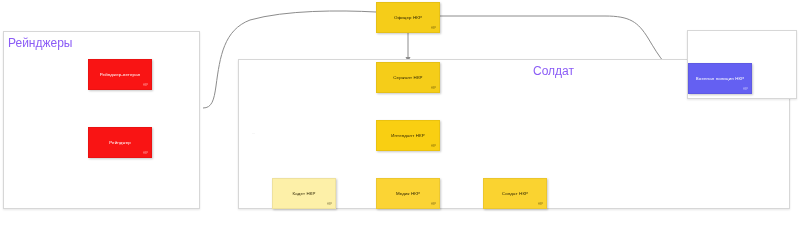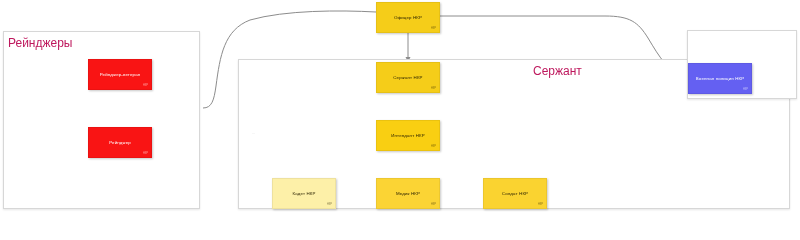--- a/index.html
+++ b/index.html
@@ -28,21 +28,21 @@
   .group-box {
     position: absolute;
     background: #ffffff;
     border: 1px solid #d7d7d7;
     box-sizing: border-box;
     box-shadow: 0 1px 2px rgba(0,0,0,0.10);
   }
   .group-title {
     position: absolute;
     font-size: 12px;
-    color: #be185d;
+    color: #8b5cf6;
     line-height: 14px;
     white-space: pre-line;
   }
   .node {
     position: absolute;
     box-sizing: border-box;
     display: flex;
     align-items: center;
     justify-content: center;
     box-shadow: 1px 1px 2px rgba(0,0,0,0.22);
@@ -102,21 +102,21 @@
 
     <path d="M 336 193 L 376 193" fill="none" stroke="#b4b4b4" stroke-width="1" stroke-dasharray="4 4"></path>
 
     <path d="M 440 193 L 483 193" fill="none" stroke="#b4b4b4" stroke-width="1" stroke-dasharray="4 4"></path>
   </svg>
 
   <div class="group-box" style="left:3px;top:31px;width:197px;height:178px;"></div>
   <div class="group-title" style="left:8px;top:36px;">Рейнджеры</div>
 
   <div class="group-box" style="left:238px;top:59px;width:552px;height:150px;"></div>
-  <div class="group-title" style="left:533px;top:64px;">Сержант</div>
+  <div class="group-title" style="left:533px;top:64px;">Солдат</div>
 
   <div class="group-box" style="left:687px;top:30px;width:110px;height:69px;"></div>
 
   <div class="faint-label" style="left:252px;top:131px;">...</div>
 
   <div class="node" style="left:376px;top:2px;width:64px;height:31px;background:#f5cd19;">
     <span class="node-label dark-text">Офицер НКР</span>
     <span class="node-badge dark-text">НКР</span>
   </div>
 

